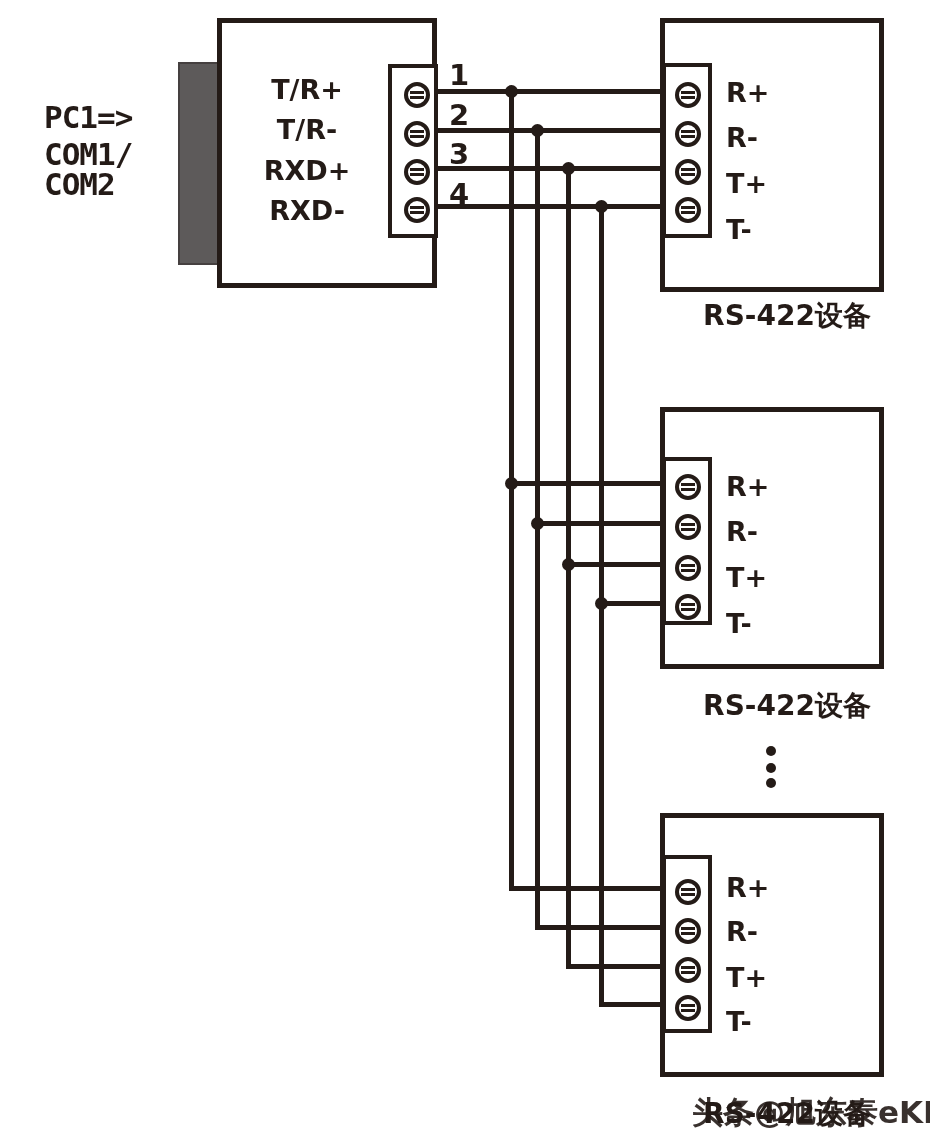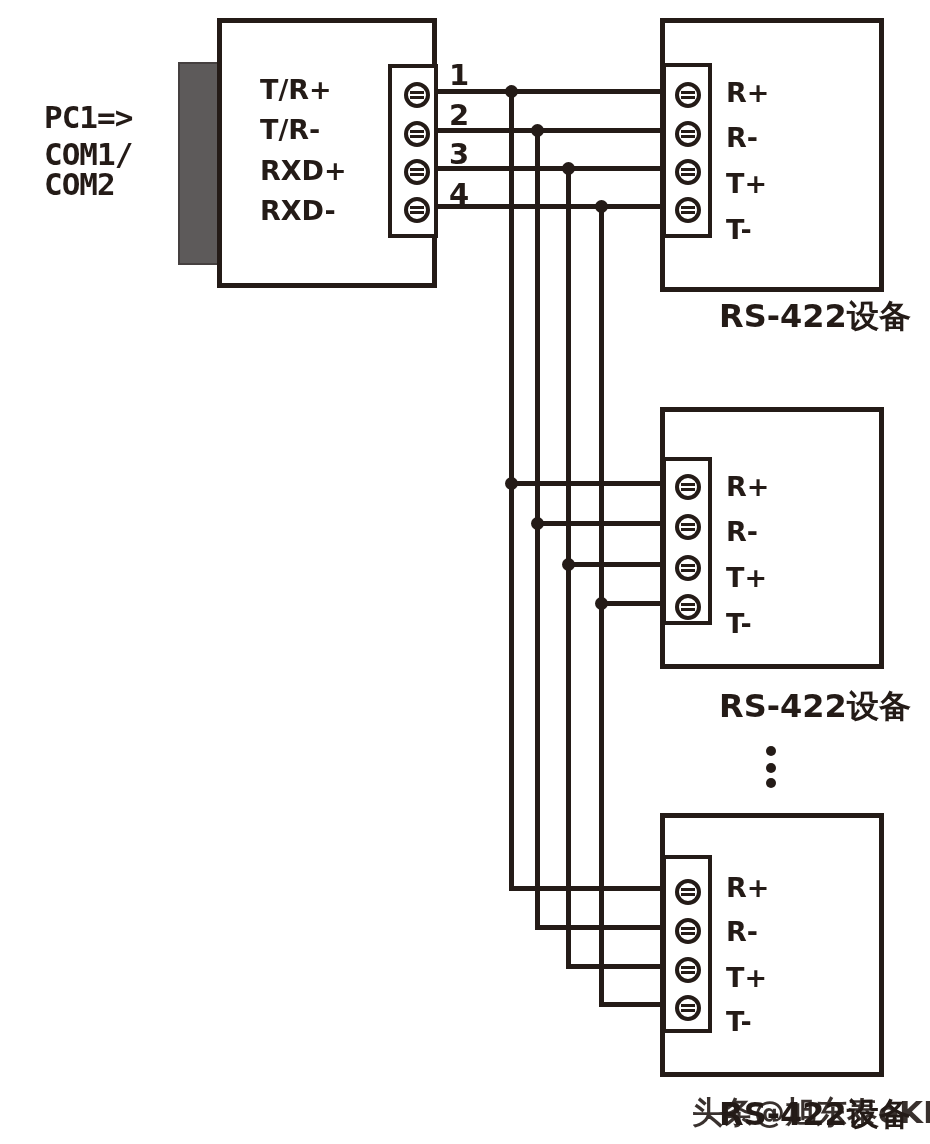--- a/index.html
+++ b/index.html
@@ -15,25 +15,25 @@
   .pc-line{
     position:absolute;left:44px;font-family:"DejaVu Sans Mono",monospace;
     font-weight:bold;font-size:31px;line-height:34px;letter-spacing:-1px;white-space:nowrap;
   }
   .wire-num{
     position:absolute;left:449px;font-weight:bold;font-size:29px;line-height:30px;
   }
   .term-label{
     position:absolute;font-weight:bold;font-size:27px;line-height:30px;white-space:nowrap;
   }
-  .conv-label{left:260px;width:118px;text-align:left;}
+  .conv-label{left:248px;width:118px;text-align:center;}
   .dev-label{left:726px;}
   .device-name{
     position:absolute;left:685px;width:204px;text-align:center;
-    font-weight:bold;font-size:32px;line-height:40px;white-space:nowrap;margin-left:28px;
+    font-weight:bold;font-size:28px;line-height:40px;white-space:nowrap;
   }
   
   .box{position:absolute;background:#fff;border:5px solid var(--ink);box-sizing:border-box;}
   .tblock{position:absolute;background:#fff;border:4px solid var(--ink);box-sizing:border-box;width:50px;}
   
   .screw{
     position:absolute;width:26px;height:26px;border-radius:50%;
     border:4px solid var(--ink);box-sizing:border-box;background:#fff;
   }
   .screw::before,.screw::after{

